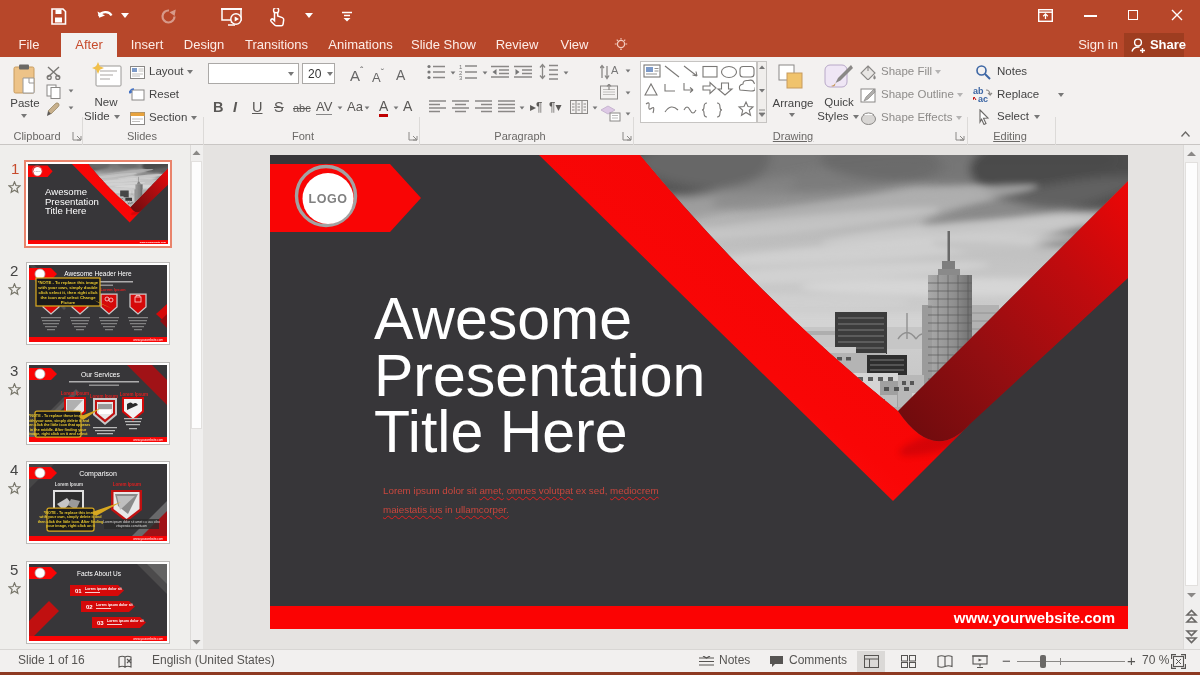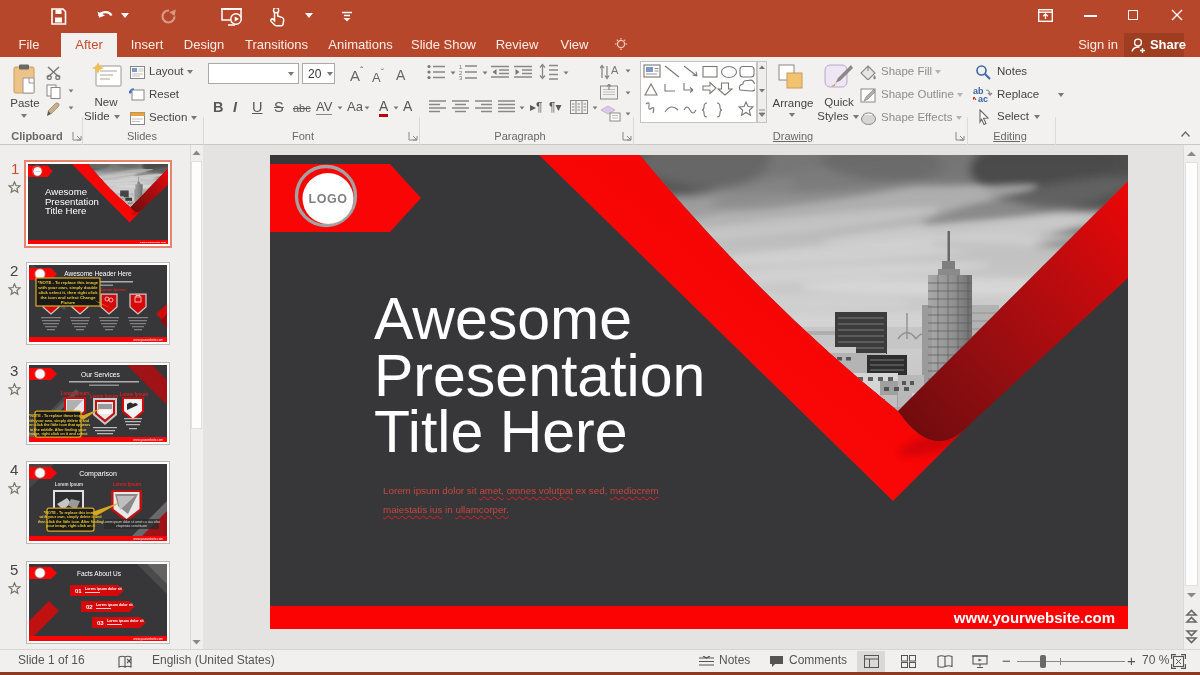--- a/index.html
+++ b/index.html
@@ -130,21 +130,21 @@
   <svg class="abs" style="left:46px;top:27px" width="17" height="15" viewBox="0 0 17 15">
       <rect x="1" y="1" width="9" height="11" fill="#fff" stroke="#8A8886"></rect>
       <rect x="5" y="3.5" width="9" height="11" fill="#fff" stroke="#8A8886"></rect>
     </svg>
   <span class="arrow-down abs" style="left:68px;top:32px;transform:scale(.8)"></span>
   <svg class="abs" style="left:46px;top:44px" width="17" height="16" viewBox="0 0 17 16">
       <path d="M2 10 L9 3 q2 -2 3.5 -0.5 q1.5 1.5 -0.5 3.5 L5 13 Z" fill="#C8B08C" stroke="#9a8a6a" stroke-width="0.8"></path>
       <path d="M2 10 L5 13 L1 15 Z" fill="#5B5957"></path>
     </svg>
   <span class="arrow-down abs" style="left:68px;top:49px;transform:scale(.8)"></span>
-  <div class="grouplabel" style="left:6px;width:62px;font-weight:bold;">Clipboard</div>
+  <div class="grouplabel" style="left:6px;width:62px;">Clipboard</div>
   <svg class="abs" style="left:72px;top:74px" width="10" height="10" viewBox="0 0 10 10">
       <path d="M1 1v8h8M5 5l4 4M9 5v4h-4" fill="none" stroke="#8a8886" stroke-width="1"></path>
     </svg>
 
   <svg class="abs" style="left:90px;top:5px" width="32" height="28" viewBox="0 0 32 28">
       <rect x="6" y="4" width="25" height="20" rx="1" fill="#fff" stroke="#9A9896"></rect>
       <path d="M10 9h17M10 13h13M10 17h10" stroke="#C6C4C2" stroke-width="1.6"></path>
       <path d="M8 0 l1.8 4.2 L14 6 l-4.2 1.8 L8 12 l-1.8-4.2 L2 6 l4.2-1.8 Z" fill="#F2C04A"></path>
     </svg>
   <div class="ribtxt" style="left:88px;top:39px;width:36px;text-align:center;">New</div>

